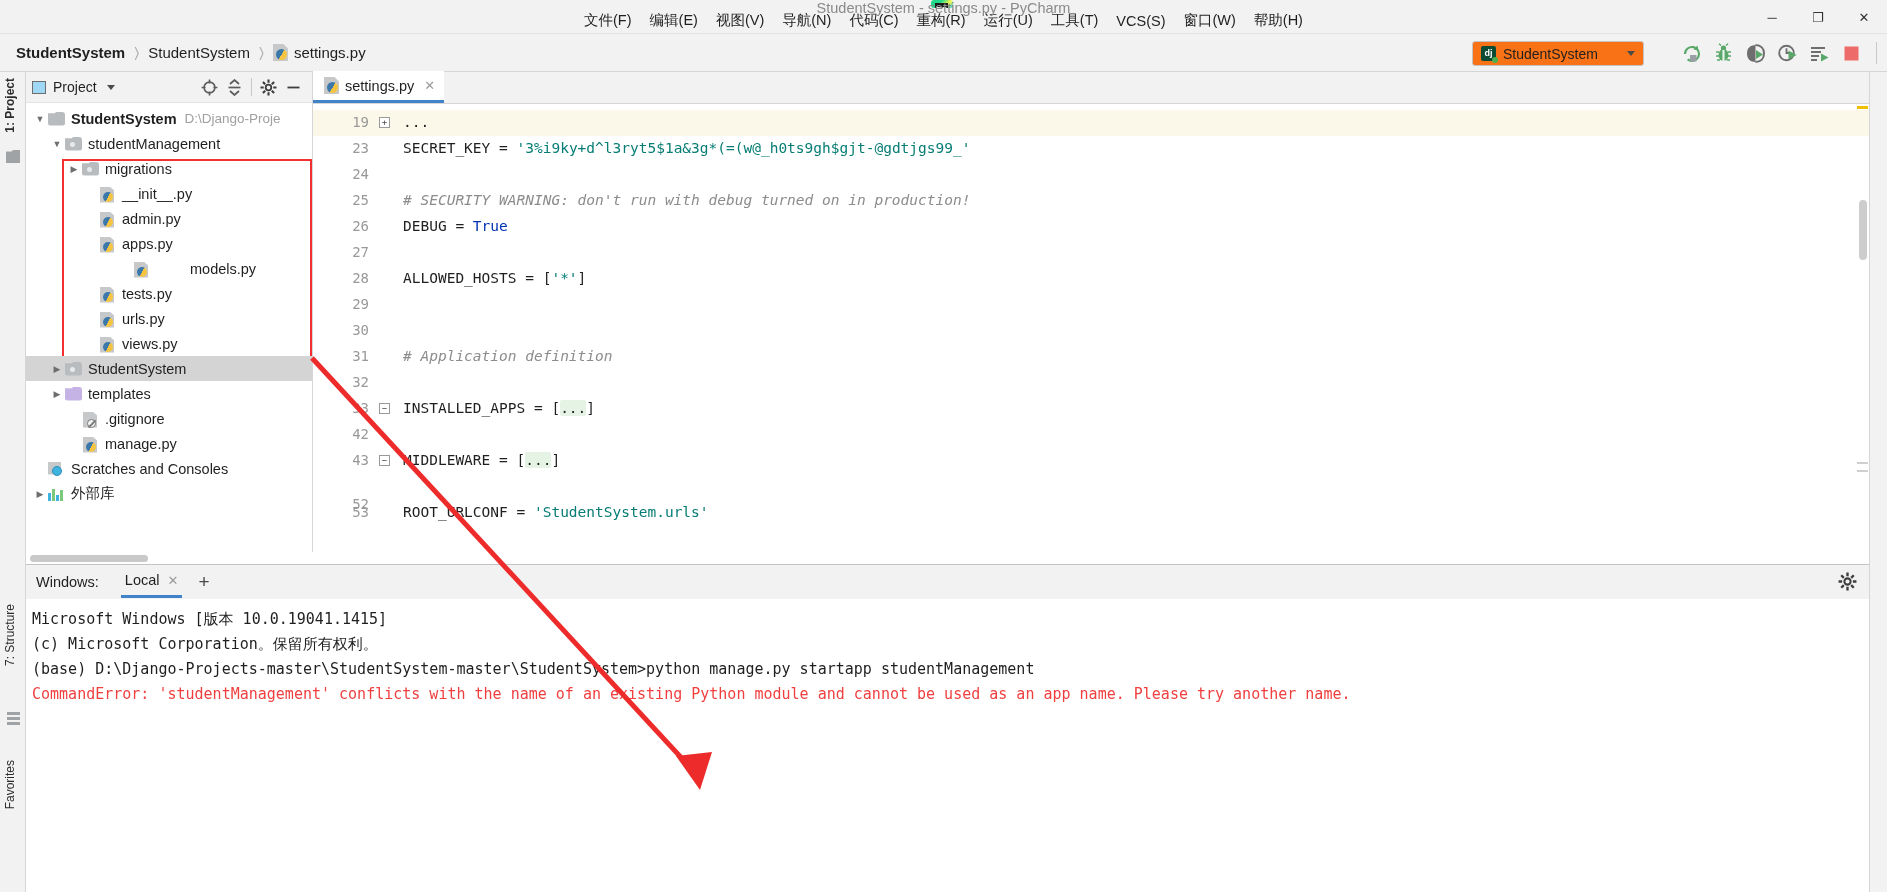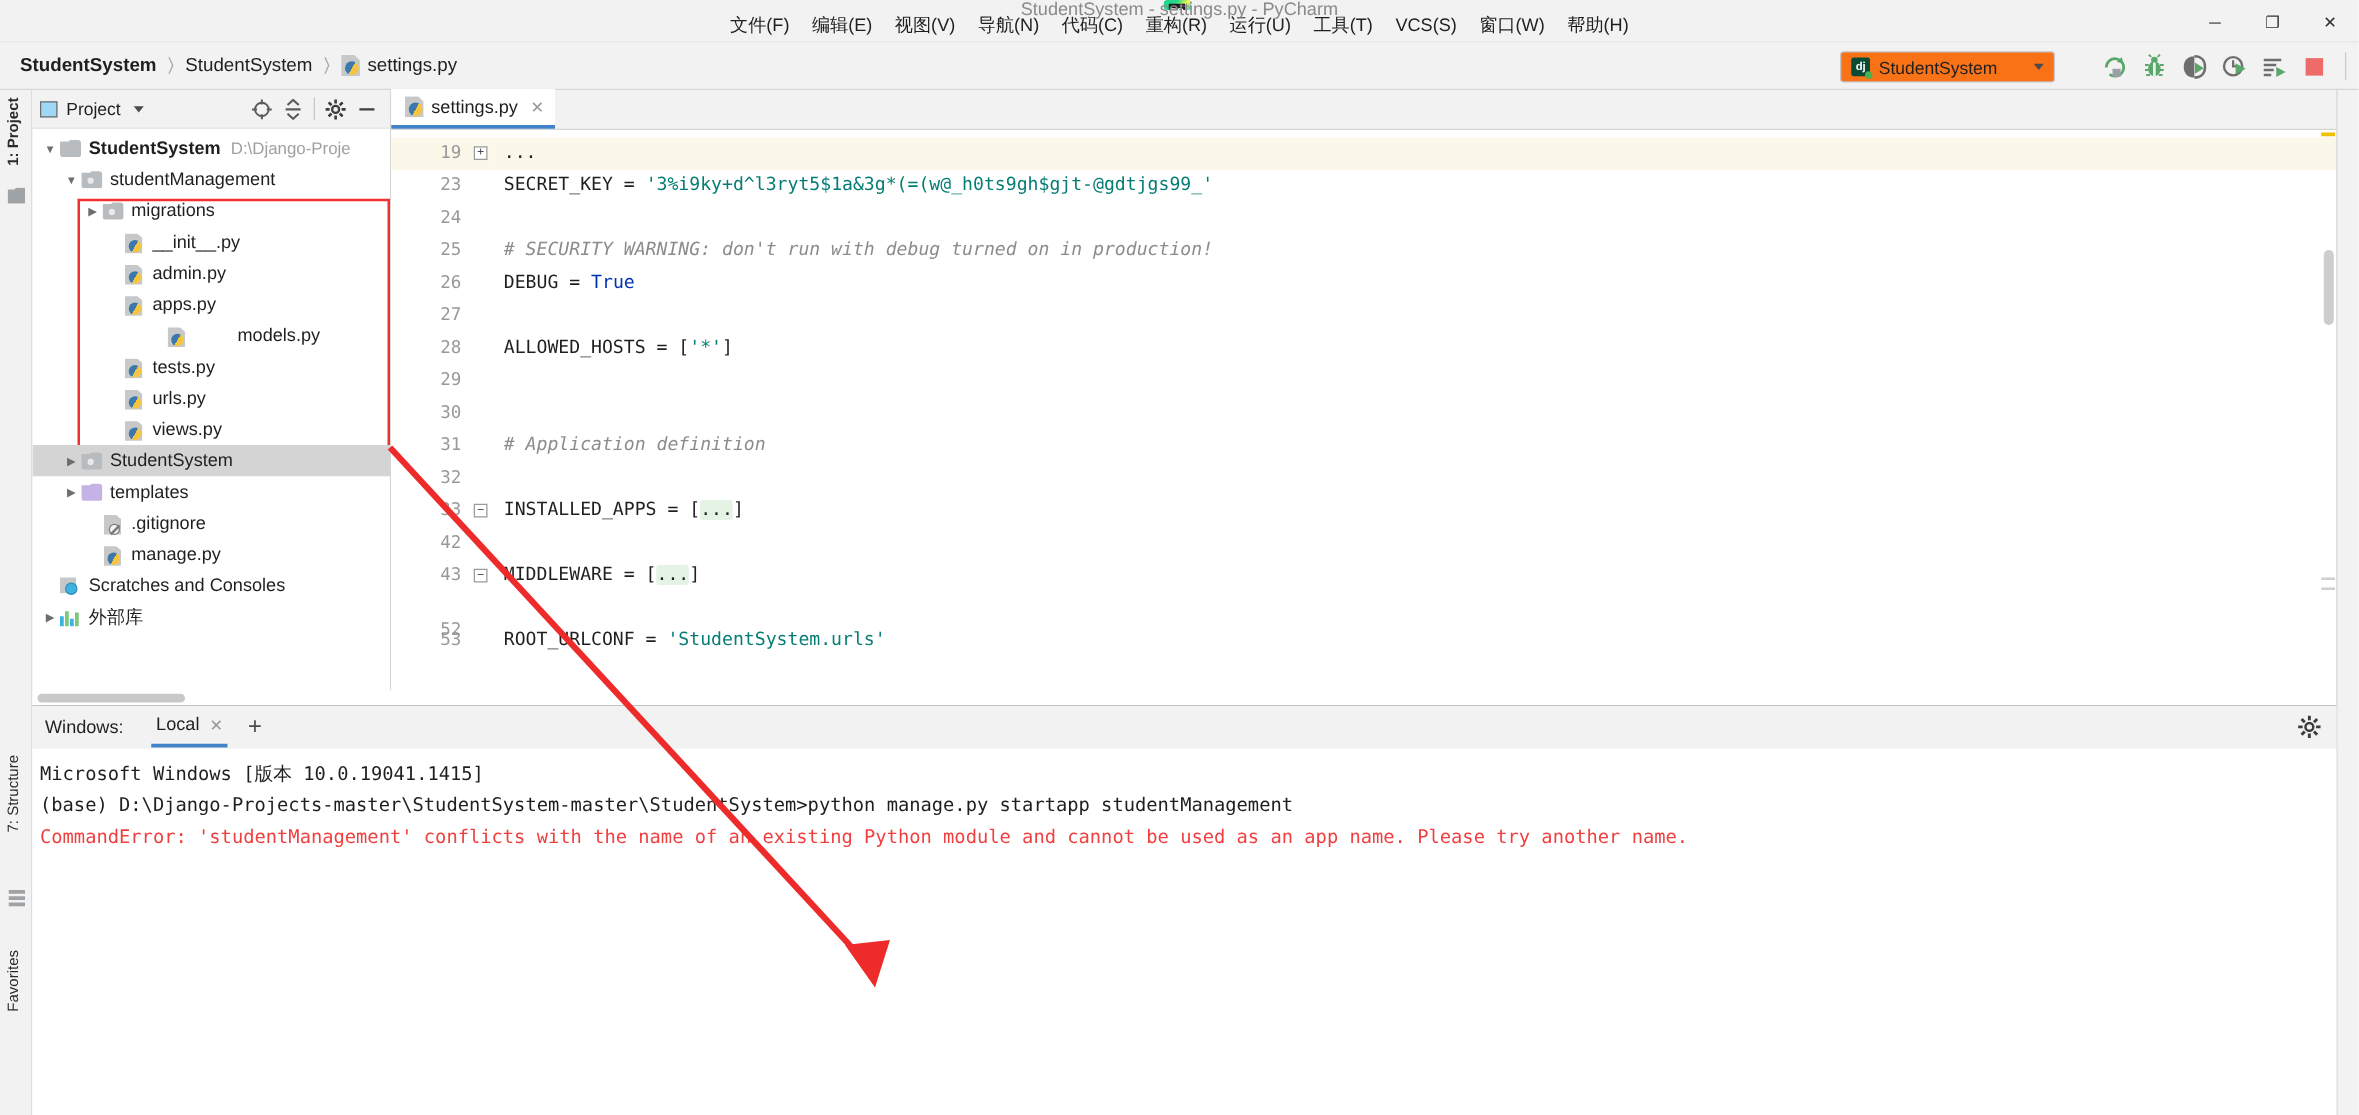--- a/index.html
+++ b/index.html
@@ -560,20 +560,21 @@
       <div class="term-plus">+</div>
       <div class="term-gear">
         <svg width="19" height="19" viewBox="0 0 17 17">
           <circle cx="8.5" cy="8.5" r="2.8" fill="none" stroke="#3d3d3d" stroke-width="1.8"></circle>
           <path d="M8.5 0.5v3.2M8.5 13.3v3.2M0.5 8.5h3.2M13.3 8.5h3.2M2.9 2.9l2.3 2.3M11.8 11.8l2.3 2.3M14.1 2.9l-2.3 2.3M5.2 11.8l-2.3 2.3" stroke="#3d3d3d" stroke-width="2.1"></path>
         </svg>
       </div>
     </div>
     <div class="term-body" id="termbody">
         <div class="tline">Microsoft Windows [版本 10.0.19041.1415]</div>
+        <div class="tline">(c) Microsoft Corporation。保留所有权利。</div>
         <div class="tline"></div>
         <div class="tline">(base) D:\Django-Projects-master\StudentSystem-master\StudentSystem&gt;python manage.py startapp studentManagement</div>
         <div class="tline err">CommandError: 'studentManagement' conflicts with the name of an existing Python module and cannot be used as an app name. Please try another name.</div>
       </div>
   </div>
 
   <svg class="arrow-svg">
     <line x1="312" y1="358" x2="700" y2="778" stroke="#ee2b2b" stroke-width="5"></line>
     <polygon points="700,790 676,756 712,752" fill="#ee2b2b"></polygon>
   </svg>

